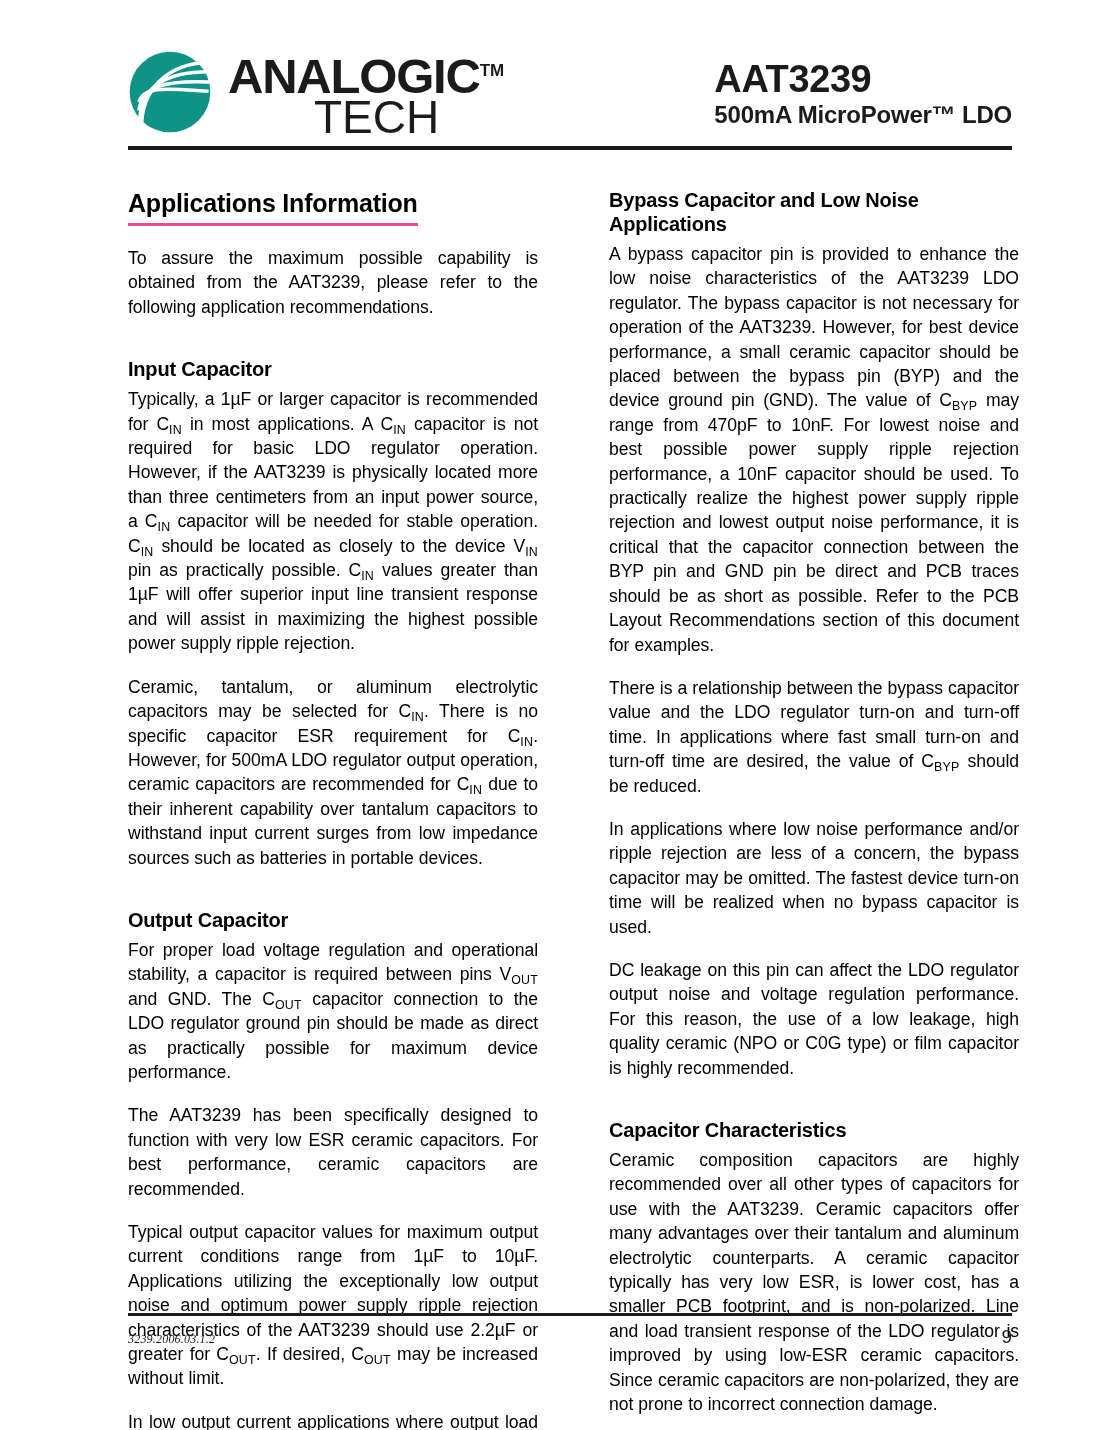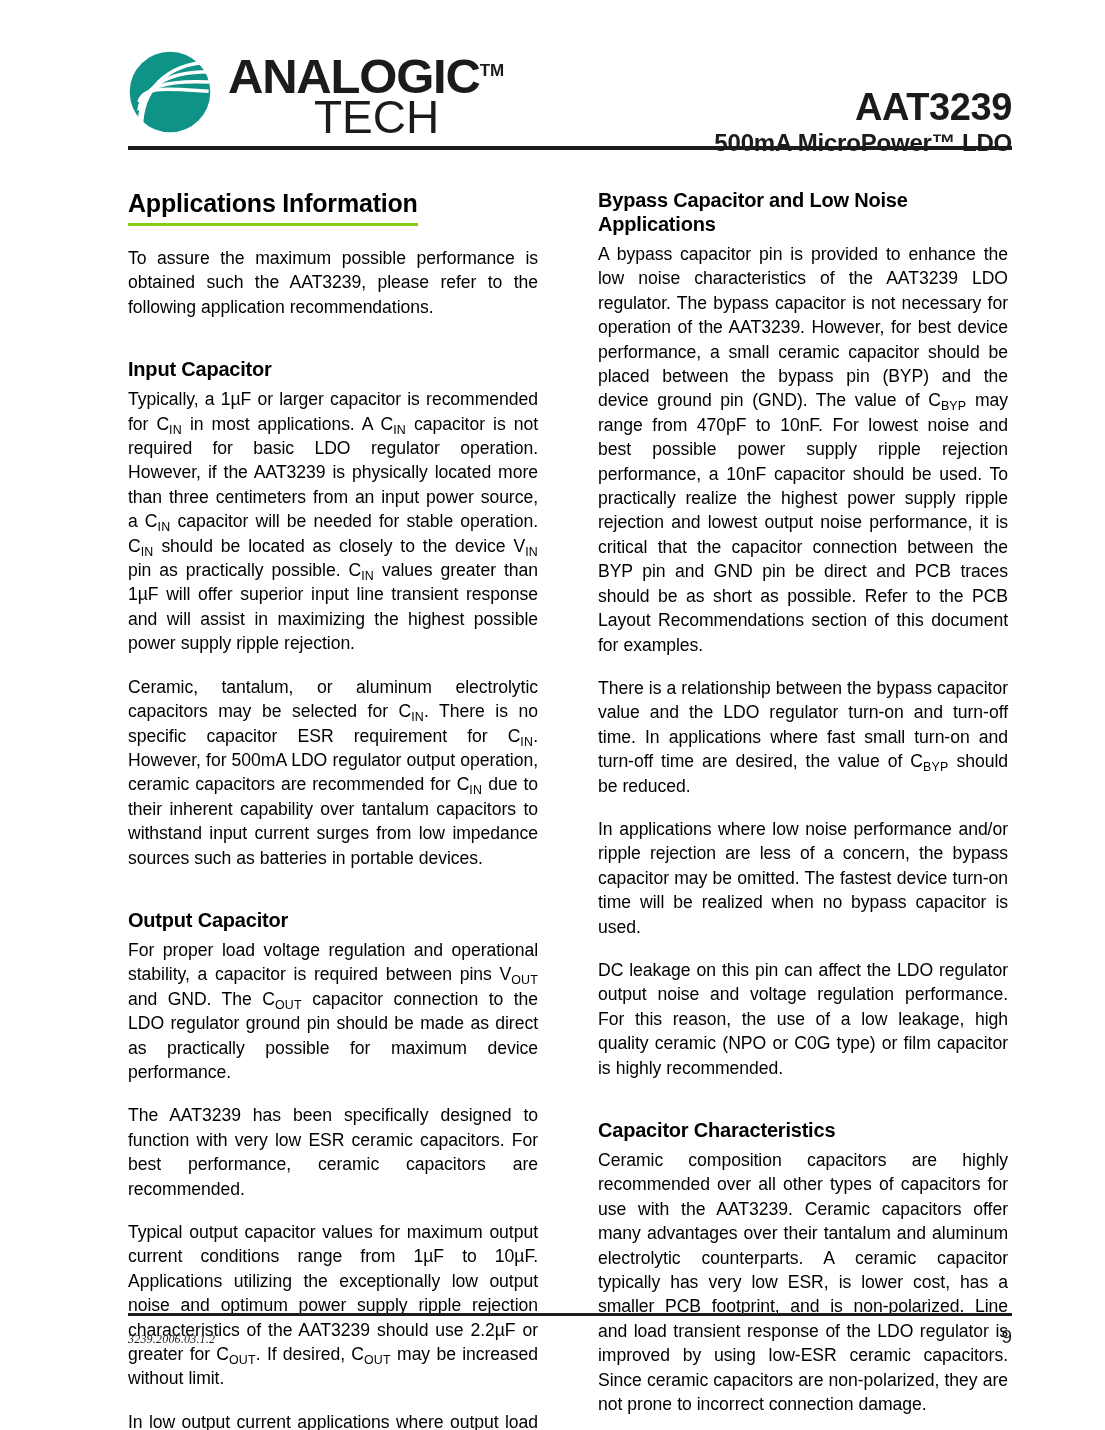--- a/index.html
+++ b/index.html
@@ -69,22 +69,22 @@
     font-weight: normal;
     letter-spacing: 0px;
     line-height: 44px;
     color: #1b1b1b;
     display: block;
     margin-left: 86px;
     margin-top: -4px;
   }
 
   .header-right {
-    text-align: right;
-    margin-top: 44px;
+    text-align: left;
+    margin-top: 16px;
   }
   .part-number {
     font-size: 38px;
     font-weight: bold;
     letter-spacing: -0.4px;
     line-height: 42px;
     color: #1b1b1b;
   }
   .part-desc {
     font-size: 24px;
@@ -109,30 +109,30 @@
     left: 128px;
     top: 188px;
     width: 884px;
   }
   .col {
     position: absolute;
     top: 0;
     width: 410px;
   }
   .col-left  { left: 0px; }
-  .col-right { left: 470px; }
+  .col-right { left: 481px; }
 
   h1.section-title {
     font-size: 25px;
     font-weight: bold;
     margin: 0 0 6px 0;
     padding: 0 0 5px 0;
     line-height: 30px;
     letter-spacing: -0.2px;
-    border-bottom: 3px solid #84cc16;
+    border-bottom: 3px solid #ec4899;
     display: inline-block;
   }
   h2.sub-title {
     font-size: 20px;
     font-weight: bold;
     margin: 0;
     padding: 0;
     line-height: 24px;
     letter-spacing: -0.2px;
   }
@@ -220,21 +220,21 @@
 
   <div class="rule-top"></div>
 
   <div class="columns">
 
     <div class="col col-left">
 
       <h1 class="section-title">Applications Information</h1>
 
       <div class="gap-sm"></div>
-      <p class="body-text">To assure the maximum possible performance is obtained such the AAT3239, please refer to the following application recommendations.</p>
+      <p class="body-text">To assure the maximum possible capability is obtained from the AAT3239, please refer to the following application recommendations.</p>
 
       <div class="gap-xl"></div>
       <h2 class="sub-title">Input Capacitor</h2>
       <div class="gap-sm" style="height:6px"></div>
       <p class="body-text"><span>Typically, a 1µF or larger capacitor is recommended for C</span><sub>IN</sub><span> in most applications.  A C</span><sub>IN</sub><span> capacitor is not required for basic LDO regulator operation.  However, if the AAT3239 is physically located more than three centimeters from an input power source, a C</span><sub>IN</sub><span> capacitor will be needed for stable operation.  C</span><sub>IN</sub><span> should be located as closely to the device V</span><sub>IN</sub><span> pin as practically possible.  C</span><sub>IN</sub><span> values greater than 1µF will offer superior input line transient response and will assist in maximizing the highest possible power supply ripple rejection.</span></p>
 
       <div class="gap-para"></div>
       <p class="body-text"><span>Ceramic, tantalum, or aluminum electrolytic capacitors may be selected for C</span><sub>IN</sub><span>. There is no specific capacitor ESR requirement for C</span><sub>IN</sub><span>.  However, for 500mA LDO regulator output operation, ceramic capacitors are recommended for C</span><sub>IN</sub><span> due to their inherent capability over tantalum capacitors to withstand input current surges from low impedance sources such as batteries in portable devices.</span></p>
 
       <div class="gap-xl"></div>

